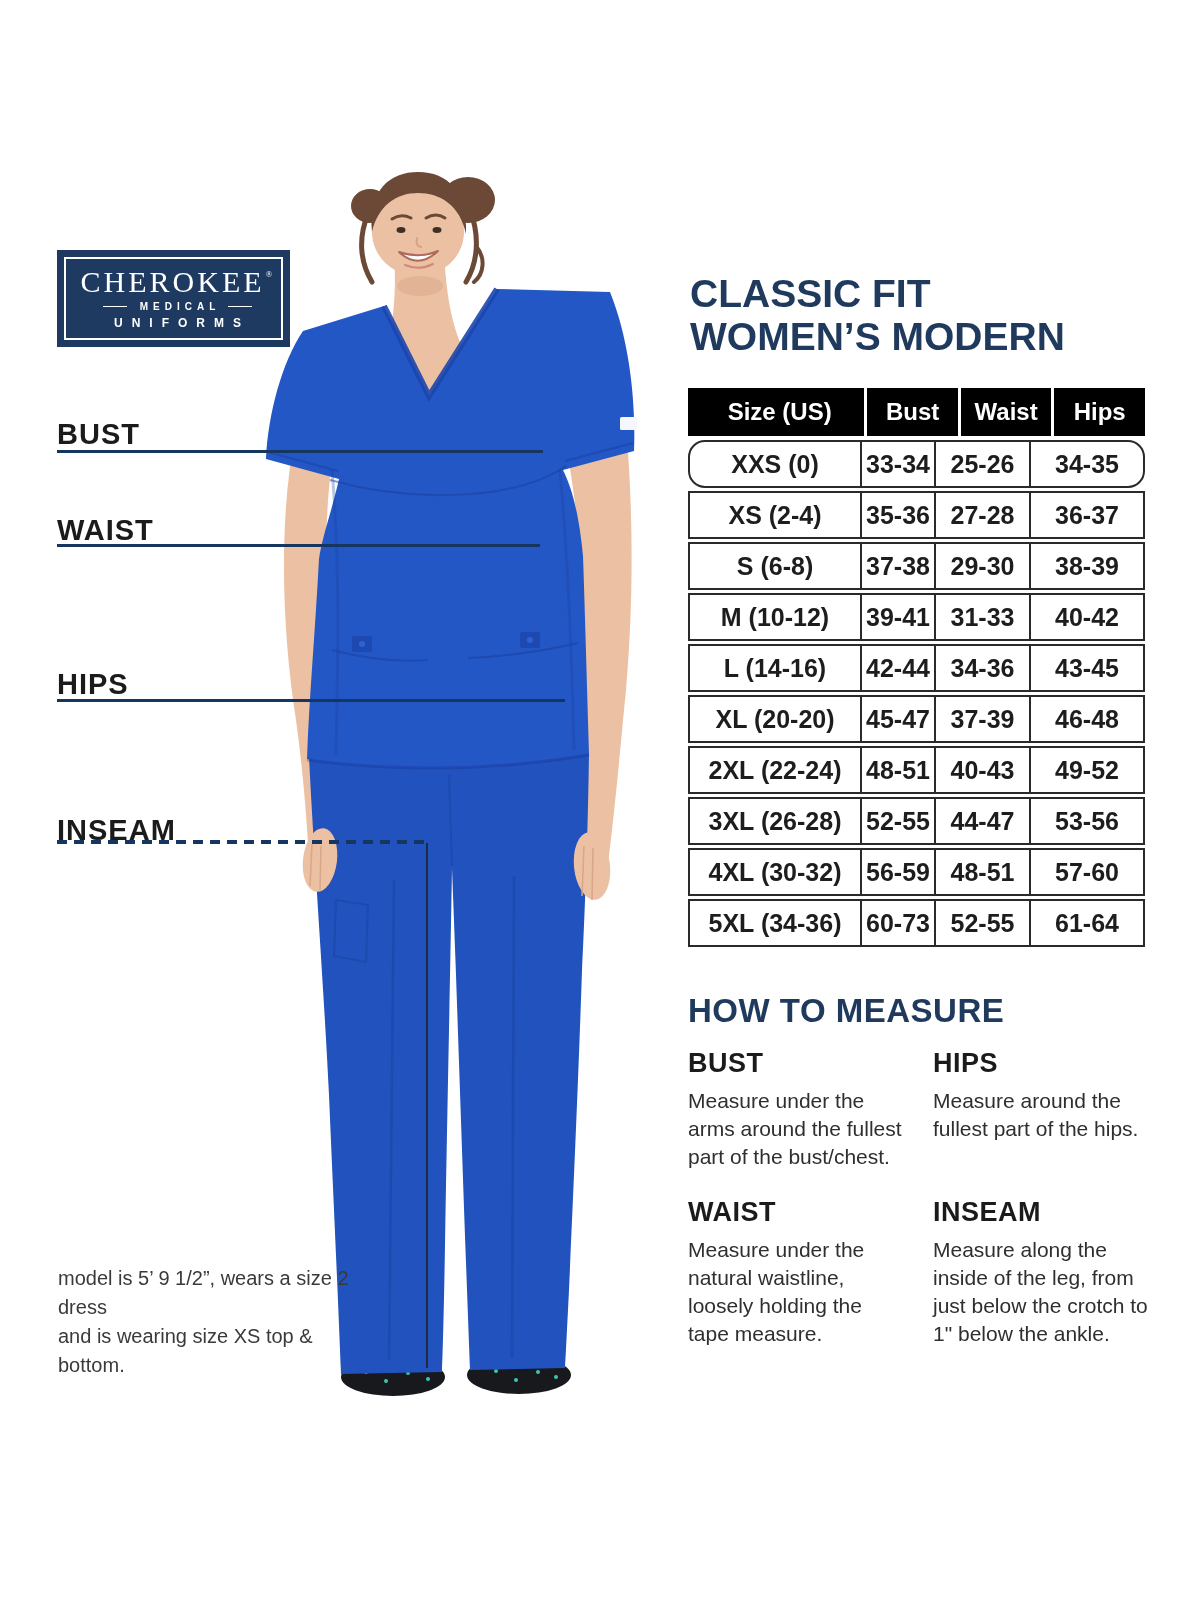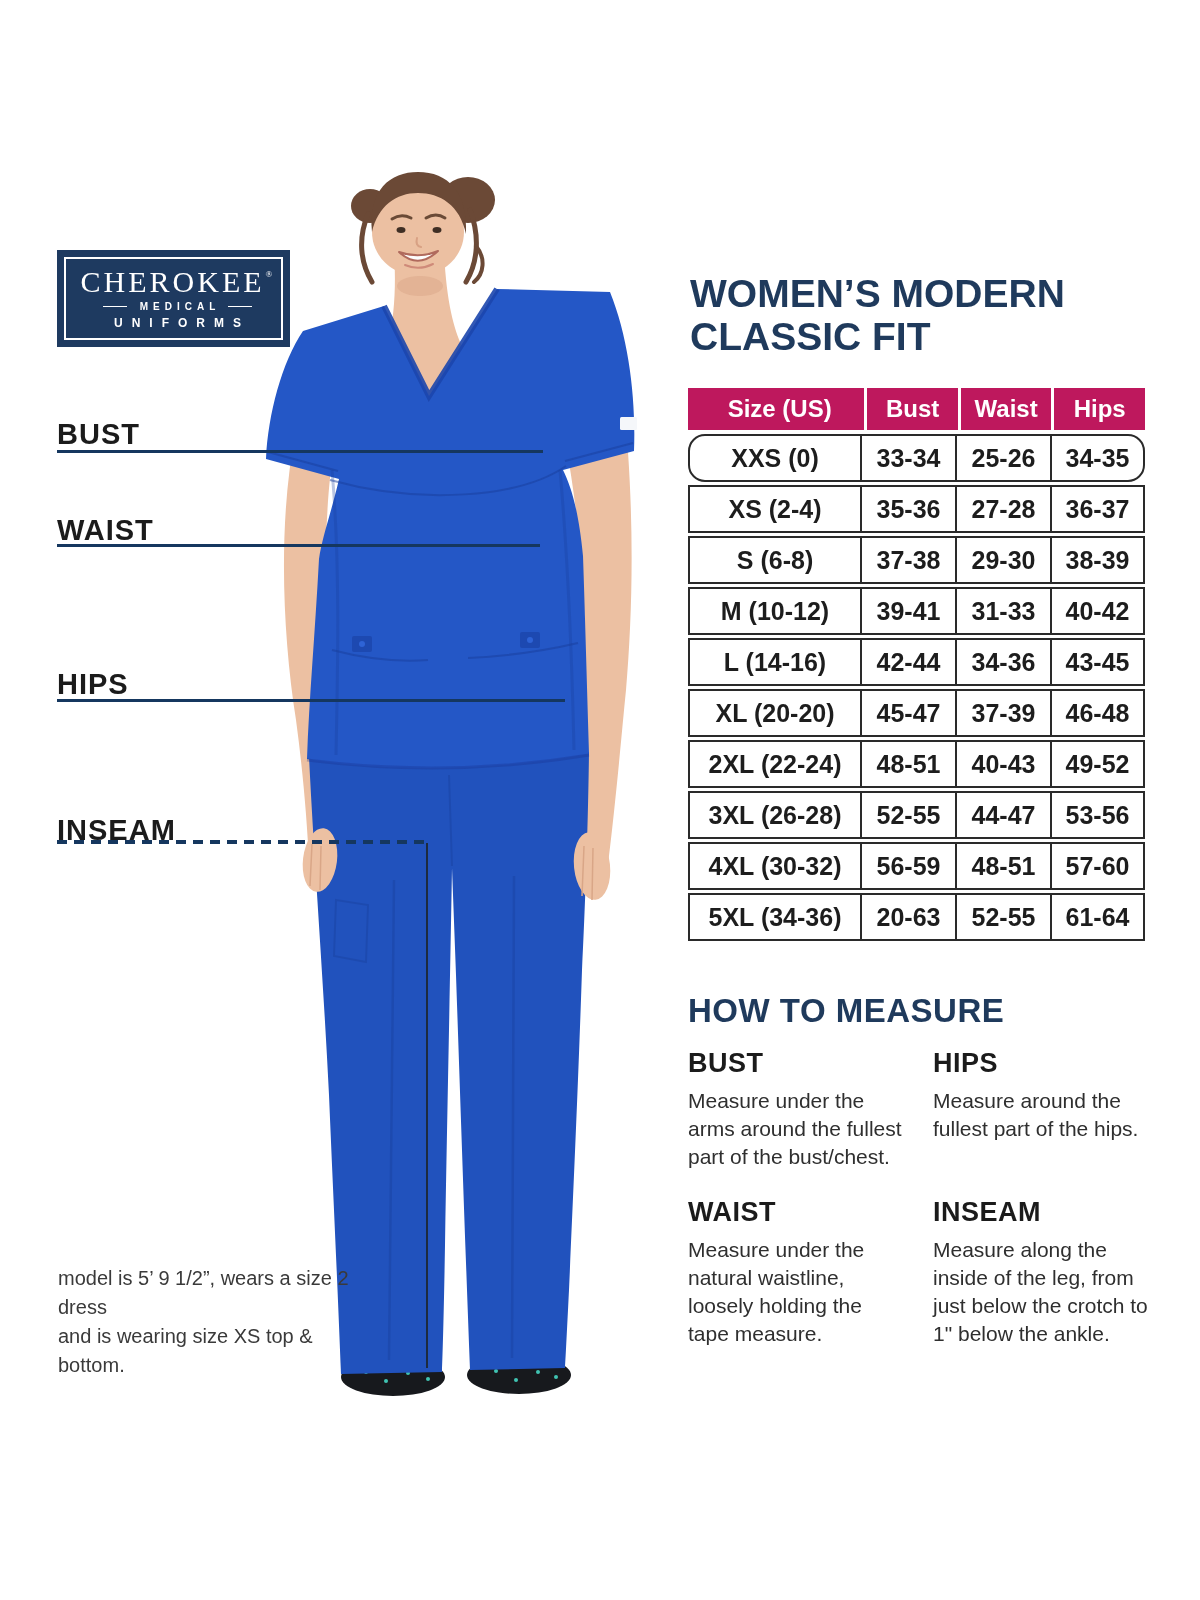--- a/index.html
+++ b/index.html
@@ -26,31 +26,31 @@
   .m-line{position:absolute;height:3px;background:#15375f;}
   .m-line-dashed{position:absolute;height:4px;
        background:repeating-linear-gradient(90deg,#15375f 0,#15375f 10px,transparent 10px,transparent 17px);}
   .v-line{position:absolute;width:2px;background:#1d2b3f;}
 
   
   .title{position:absolute;left:690px;top:272px;color:#1f3a5c;font-size:39px;font-weight:bold;
          line-height:43px;white-space:nowrap;}
 
   .size-table{position:absolute;left:688px;top:388px;width:457px;}
-  .st-header{display:flex;height:42px;background:#be185d;box-sizing:border-box;padding-left:7px;}
+  .st-header{display:flex;height:48px;background:#000000;box-sizing:border-box;padding-left:7px;}
   .st-header .c{display:flex;align-items:center;justify-content:center;color:#ffffff;
                 font-weight:bold;font-size:24px;box-sizing:border-box;}
   .st-header .c + .c{border-left:3px solid #ffffff;}
   .hw1{width:172px;} .hw2{width:95px;} .hw3{width:95px;} .hw4{width:95px;}
   .st-row{display:flex;height:48px;margin-top:3px;border:2px solid #2a2a2a;box-sizing:border-box;background:#ffffff;}
   .st-row.first{margin-top:4px;border-radius:17px;}
   .st-row .c{display:flex;align-items:center;justify-content:center;font-weight:bold;font-size:25px;
              color:#1d1d1d;box-sizing:border-box;}
   .st-row .c + .c{border-left:2px solid #2a2a2a;}
-  .rw1{width:170px;} .rw2{width:95px;text-align:right;} .rw3{width:95px;} .rw4{flex:1;}
+  .rw1{width:170px;} .rw2{width:74px;text-align:right;} .rw3{width:95px;} .rw4{flex:1;}
 
   .htm-heading{position:absolute;left:688px;top:992px;font-size:33px;font-weight:bold;color:#1f3a5c;
                letter-spacing:0.5px;white-space:nowrap;}
   .htm-grid{position:absolute;left:688px;top:1048px;width:470px;display:grid;
             grid-template-columns:245px 225px;row-gap:26px;}
   .htm-label{font-size:27px;font-weight:bold;color:#1b1b1b;margin-bottom:8px;letter-spacing:0.5px;}
   .htm-text{font-size:21px;line-height:28px;color:#2f2f2f;max-width:220px;}
 
   .caption{position:absolute;left:58px;top:1264px;width:305px;font-size:20px;line-height:29px;color:#3a3a3a;}
 </style>
@@ -152,22 +152,22 @@
   <div class="m-line" style="left:57px;top:544px;width:483px;"></div>
 
   <div class="m-label" style="left:57px;top:668px;">HIPS</div>
   <div class="m-line" style="left:57px;top:699px;width:508px;"></div>
 
   <div class="m-label" style="left:57px;top:814px;">INSEAM</div>
   <div class="m-line-dashed" style="left:57px;top:840px;width:369px;"></div>
   <div class="v-line" style="left:426px;top:843px;height:525px;"></div>
 
   <div class="title">
+    <div>CLASSIC FIT</div>
     <div>WOMEN’S MODERN</div>
-    <div>CLASSIC FIT</div>
   </div>
 
   <div class="size-table">
     <div class="st-header">
       <div class="c hw1">Size (US)</div>
       <div class="c hw2">Bust</div>
       <div class="c hw3">Waist</div>
       <div class="c hw4">Hips</div>
     </div>
     <div class="st-row first">
@@ -219,21 +219,21 @@
       <div class="c rw4">53-56</div>
     </div>
     <div class="st-row">
       <div class="c rw1">4XL (30-32)</div>
       <div class="c rw2">56-59</div>
       <div class="c rw3">48-51</div>
       <div class="c rw4">57-60</div>
     </div>
     <div class="st-row">
       <div class="c rw1">5XL (34-36)</div>
-      <div class="c rw2">20-63</div>
+      <div class="c rw2">60-73</div>
       <div class="c rw3">52-55</div>
       <div class="c rw4">61-64</div>
     </div>
   </div>
 
   <div class="htm-heading">HOW TO MEASURE</div>
   <div class="htm-grid">
     <div>
       <div class="htm-label">BUST</div>
       <div class="htm-text">Measure under the arms around the fullest part of the bust/chest.</div>

